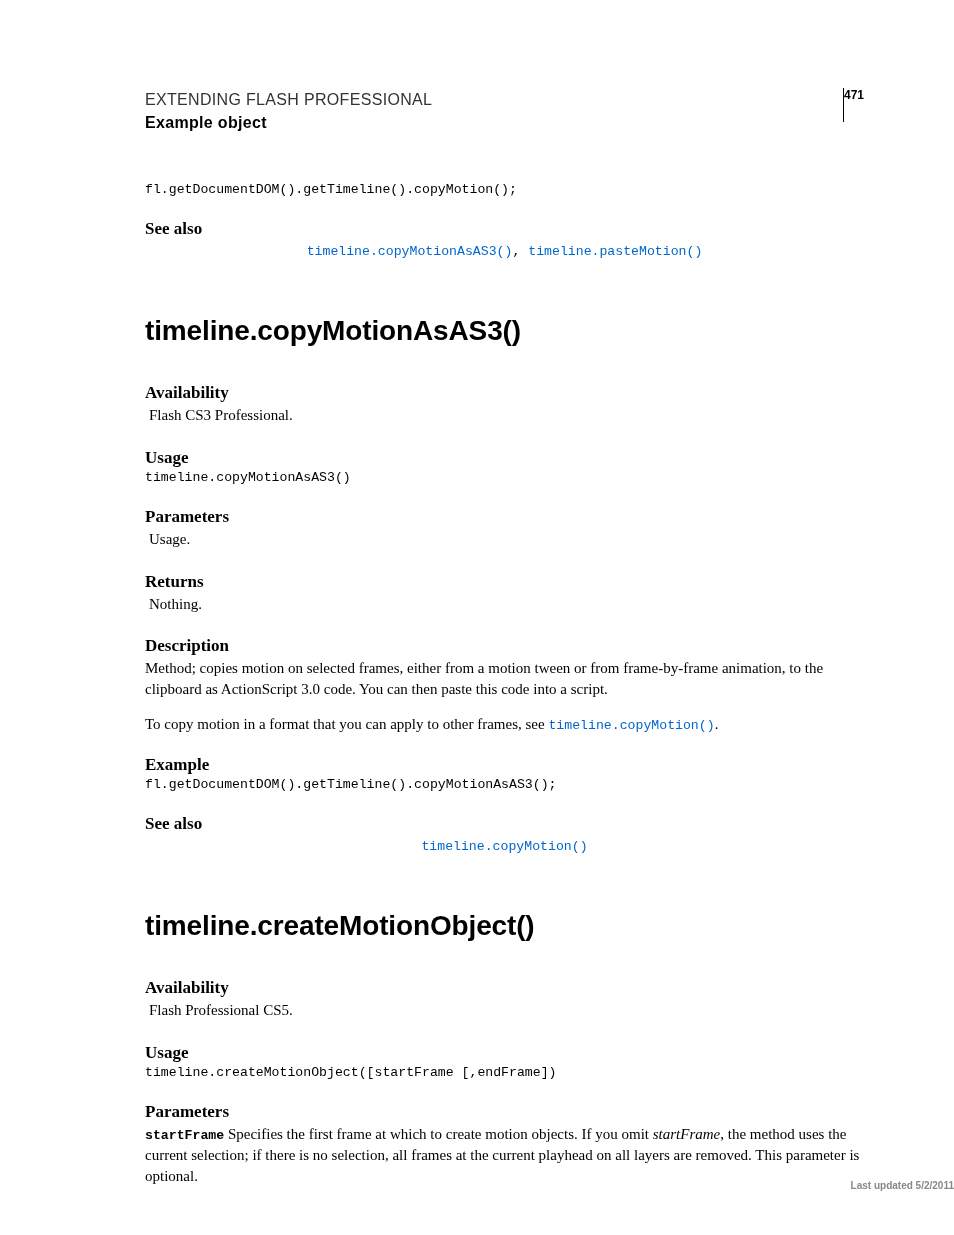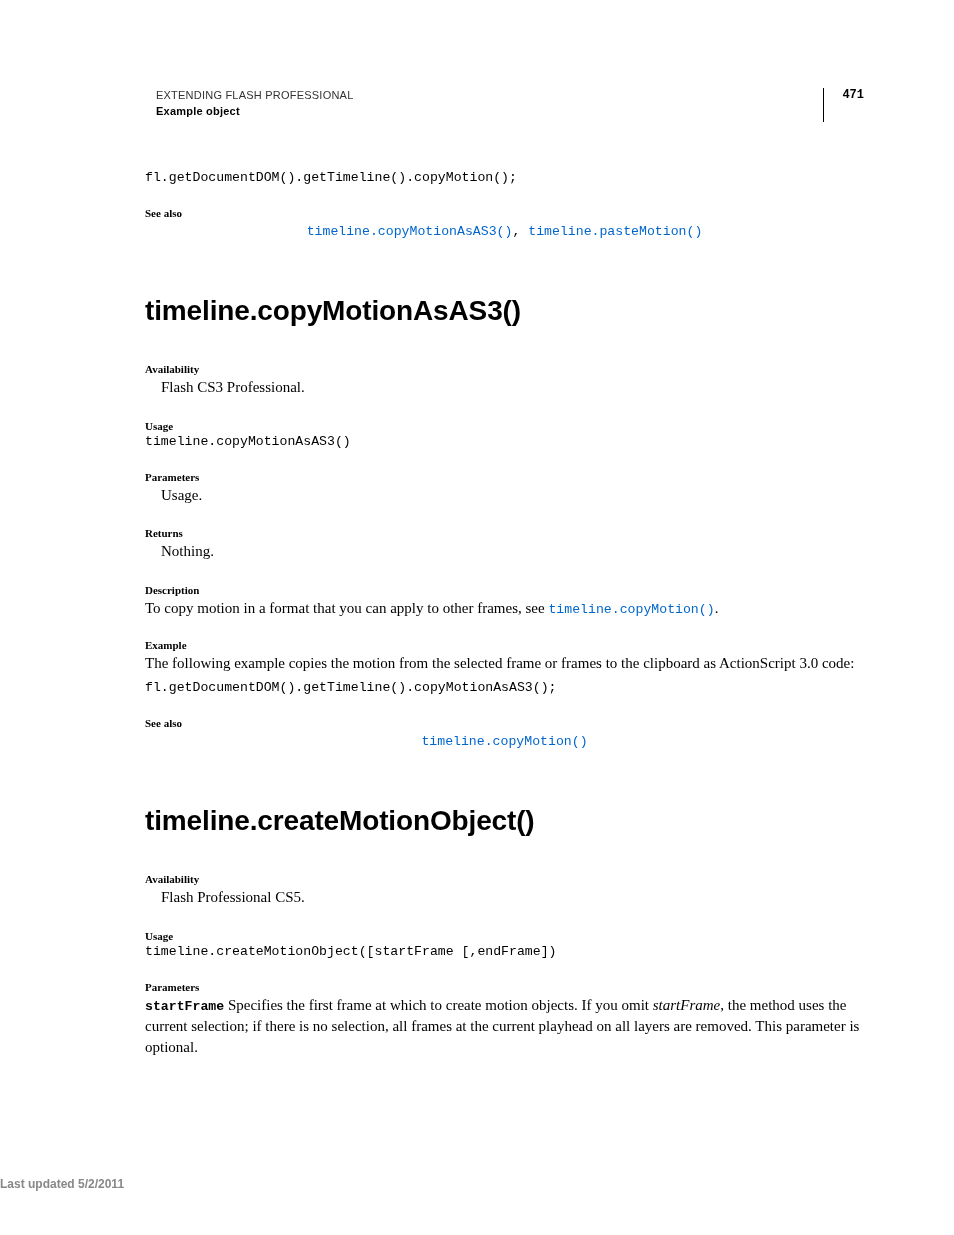--- a/index.html
+++ b/index.html
@@ -17,42 +17,41 @@
     padding: 88px 90px 0 145px;
   }
   .header {
     display: flex;
     justify-content: space-between;
     align-items: flex-start;
     margin-bottom: 48px;
   }
   .header-left {
     font-family: "Myriad Pro", "Helvetica Neue", Arial, sans-serif;
-    font-size: 11px;
+    font-size: 16px;
     line-height: 1.45;
     letter-spacing: 0.02em;
-    margin-left: 11px;
   }
   .header-book {
     color: #333;
   }
   .header-chapter {
     font-weight: 700;
     color: #000;
   }
   .page-num-wrap {
     display: flex;
     align-items: flex-start;
   }
   .page-num {
-    font-family: Liberation Mono, monospace;
+    font-family: Liberation Sans, sans-serif;
     font-size: 12px;
     font-weight: 700;
     color: #000;
-    padding-left: 18px;
+    padding-left: 0;
     border-left: 1.5px solid #000;
     height: 34px;
     display: flex;
     align-items: flex-start;
   }
   .code-block {
     font-family: "Courier New", Courier, monospace;
     font-size: 13.2px;
     color: #000;
     margin: 16px 0 22px 0;
@@ -75,26 +74,26 @@
   .h1 {
     font-family: "Myriad Pro", "Helvetica Neue", Arial, sans-serif;
     font-weight: 700;
     font-size: 28px;
     margin: 56px 0 36px 0;
     color: #000;
     letter-spacing: -0.005em;
   }
   .section-label {
     font-weight: 700;
-    font-size: 11px;
+    font-size: 17px;
     margin: 0 0 2px 0;
   }
   .section-body {
     font-size: 15px;
-    margin: 0 0 22px 16px;
+    margin: 0 0 22px 4px;
     line-height: 1.38;
   }
   .code-line {
     font-family: "Courier New", Courier, monospace;
     font-size: 13.2px;
     margin: 0 0 22px 0;
   }
   .comma-sep {
     font-family: "Courier New", Courier, monospace;
     font-size: 13.2px;
@@ -106,23 +105,23 @@
     font-weight: 700;
   }
   .italic {
     font-style: italic;
   }
   .footer {
     position: absolute;
     bottom: 44px;
     left: 0;
     width: 100%;
-    text-align: left;
+    text-align: right;
     font-family: "Myriad Pro", "Helvetica Neue", Arial, sans-serif;
-    font-size: 12px;
+    font-size: 10px;
     font-weight: 700;
     color: #888;
   }
   .see-also-block { margin-bottom: 0; text-align: center; }
   .spacer-sm { height: 6px; }
 </style>
 </head>
 <body>
 
 <div class="page">
@@ -152,27 +151,27 @@
   <div class="section-label">Usage</div>
   <div class="code-line">timeline.copyMotionAsAS3()</div>
 
   <div class="section-label">Parameters</div>
   <div class="section-body">Usage.</div>
 
   <div class="section-label">Returns</div>
   <div class="section-body">Nothing.</div>
 
   <div class="section-label">Description</div>
+  <div class="body-text">Method; copies motion on selected frames, either from a motion tween or from frame-by-frame animation, to the clipboard as ActionScript 3.0 code. You can then paste this code into a script.</div>
   <div class="body-text">
     <span>To copy motion in a format that you can apply to other frames, see </span><a class="link-inline">timeline.copyMotion()</a><span>.</span>
   </div>
 
   <div class="spacer-sm"></div>
   <div class="section-label">Example</div>
-  <div class="body-text" style="margin-bottom:6px;">The following example copies the motion from the selected frame or frames to the clipboard as ActionScript 3.0 code:</div>
   <div class="code-line">fl.getDocumentDOM().getTimeline().copyMotionAsAS3();</div>
 
   <div class="section-label">See also</div>
   <div class="see-also-block">
     <a class="link">timeline.copyMotion()</a>
   </div>
 
   <h2 class="h1">timeline.createMotionObject()</h2>
 
   <div class="section-label">Availability</div>

